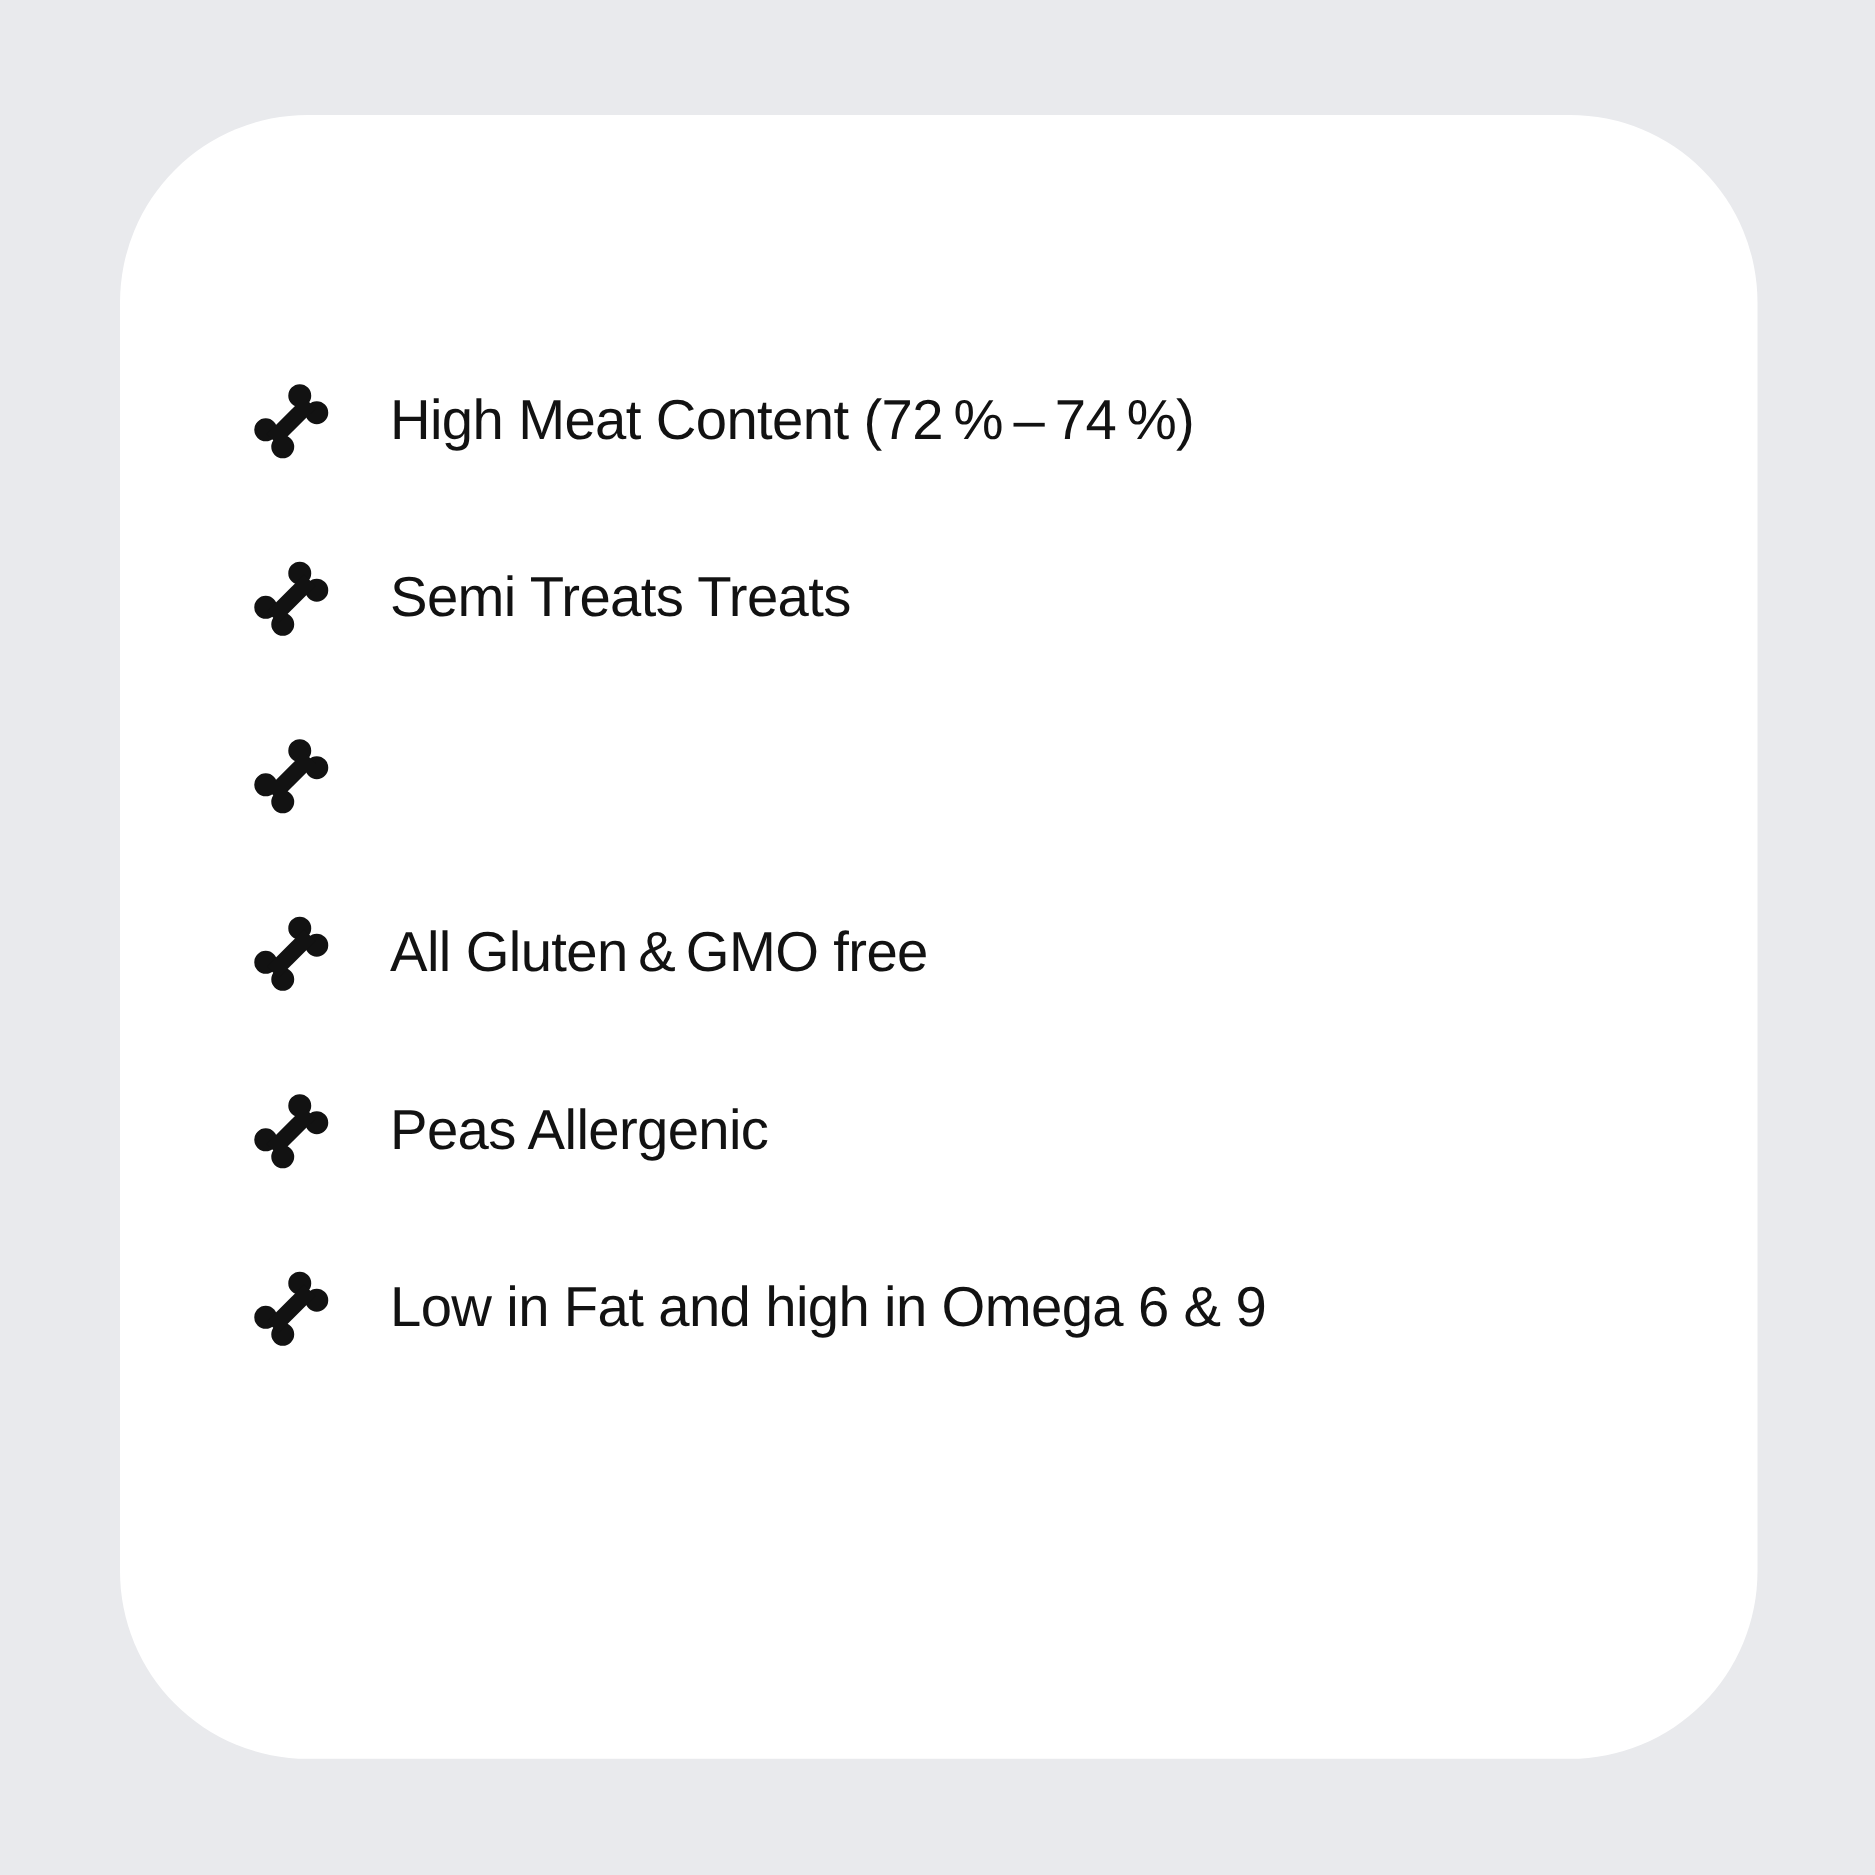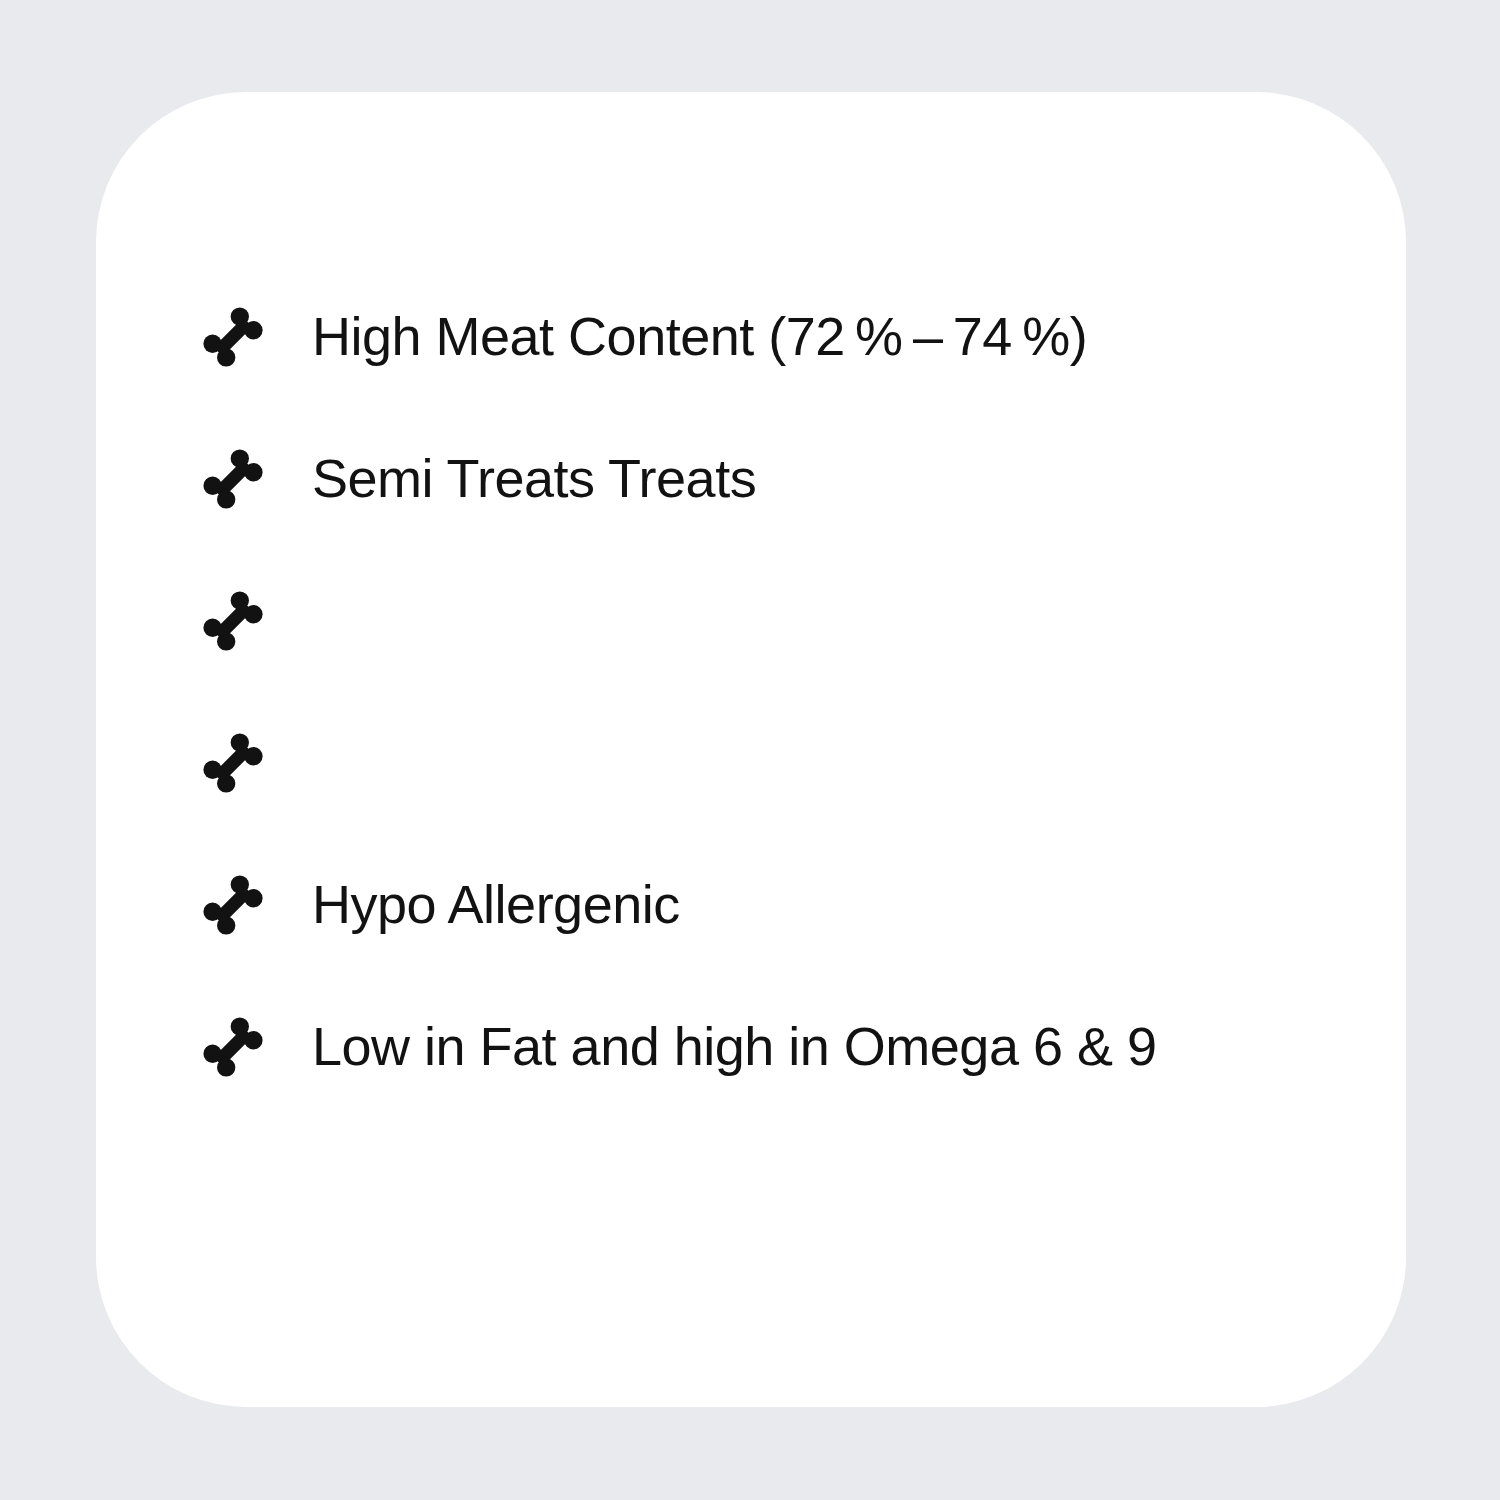--- a/index.html
+++ b/index.html
@@ -40,21 +40,21 @@
     height: 70px;
     margin-right: 44px;
     margin-top: 2px;
   }
   .bone-wrap svg {
     display: block;
     width: 70px;
     height: 70px;
   }
   .feature-text {
-    font-size: 54px;
+    font-size: 45px;
     line-height: 72px;
     font-weight: 500;
     letter-spacing: -0.5px;
     white-space: pre-line;
     color: #121212;
   }
 </style>
 </head>
 <body>
 
@@ -110,35 +110,36 @@
         <svg viewBox="0 0 80 80" aria-hidden="true">
           <g fill="#121212" transform="rotate(-45 40 40)">
             <circle cx="18" cy="29" r="10.5"></circle>
             <circle cx="18" cy="51" r="10.5"></circle>
             <circle cx="62" cy="29" r="10.5"></circle>
             <circle cx="62" cy="51" r="10.5"></circle>
             <rect x="16" y="32.5" width="48" height="15"></rect>
           </g>
         </svg>
       </span>
+      <span class="feature-text">All Gluten &amp; GMO free</span>
     </div>
 
     <div class="feature-row">
       <span class="bone-wrap">
         <svg viewBox="0 0 80 80" aria-hidden="true">
           <g fill="#121212" transform="rotate(-45 40 40)">
             <circle cx="18" cy="29" r="10.5"></circle>
             <circle cx="18" cy="51" r="10.5"></circle>
             <circle cx="62" cy="29" r="10.5"></circle>
             <circle cx="62" cy="51" r="10.5"></circle>
             <rect x="16" y="32.5" width="48" height="15"></rect>
           </g>
         </svg>
       </span>
-      <span class="feature-text">Hypo Allergenic</span>
+      <span class="feature-text">Peas Allergenic</span>
     </div>
 
     <div class="feature-row">
       <span class="bone-wrap">
         <svg viewBox="0 0 80 80" aria-hidden="true">
           <g fill="#121212" transform="rotate(-45 40 40)">
             <circle cx="18" cy="29" r="10.5"></circle>
             <circle cx="18" cy="51" r="10.5"></circle>
             <circle cx="62" cy="29" r="10.5"></circle>
             <circle cx="62" cy="51" r="10.5"></circle>

